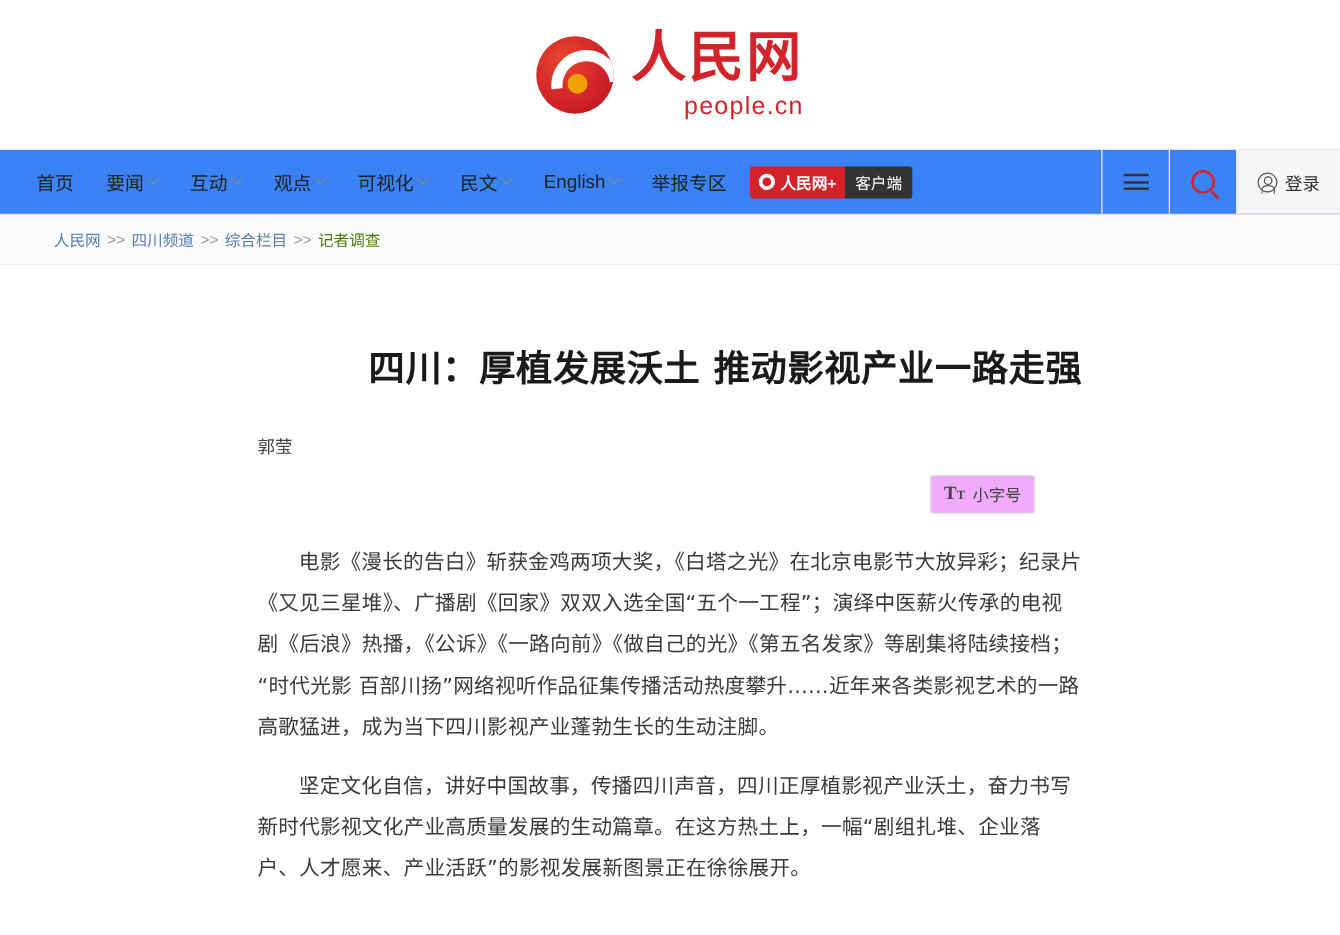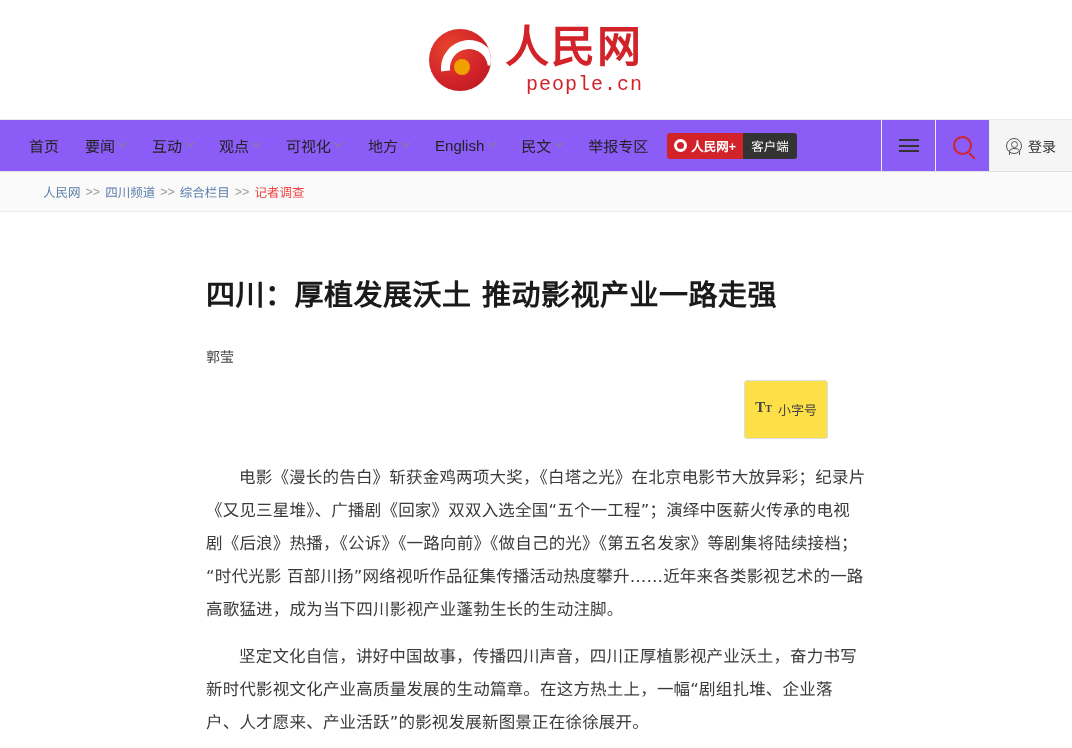--- a/index.html
+++ b/index.html
@@ -60,33 +60,33 @@
   .logo-text { line-height: 1; }
   .logo-cn {
     font-family: "DejaVu Sans", sans-serif;
     font-size: 44px;
     font-weight: 700;
     color: #d2232a;
     letter-spacing: 2px;
     display: block;
   }
   .logo-en {
-    font-family: Liberation Mono, monospace;
+    font-family: Liberation Sans, sans-serif;
     font-size: 20px;
     color: #d2232a;
     letter-spacing: 1px;
     display: block;
     margin-top: 6px;
     text-align: right;
   }
 
   
   .navbar {
     height: 52px;
-    background: #8b5cf6;
+    background: #3b82f6;
     border-bottom: 1px solid #e0e0e0;
     display: flex;
     align-items: stretch;
     padding-left: 16px;
     font-size: 15px;
   }
   .nav-items {
     display: flex;
     align-items: center;
     flex: 1;
@@ -231,34 +231,34 @@
     margin: 0 auto;
     padding-left: 12px;
     font-size: 12.5px;
     color: #666;
     display: flex;
     align-items: center;
     gap: 5px;
   }
   .crumb a { color: #5a7ea8; text-decoration: none; cursor: pointer; }
   .crumb .sep { color: #999; }
-  .crumb .cur { color: #ef4444; }
+  .crumb .cur { color: #4d7c0f; }
 
   
   .article {
     width: 660px;
     margin: 0 auto;
     padding-top: 44px;
   }
   .headline {
     font-family: "DejaVu Sans", sans-serif;
     font-size: 29px;
     font-weight: 700;
     color: #1a1a1a;
-    text-align: left;
+    text-align: right;
     line-height: 1.4;
     letter-spacing: 0.5px;
   }
   .byline {
     font-size: 14px;
     color: #444;
     margin-top: 30px;
   }
   .meta {
     text-align: center;
@@ -267,26 +267,26 @@
     margin-top: 22px;
   }
   .fontsize-bar {
     display: flex;
     justify-content: flex-end;
     margin-top: 14px;
     padding-right: 38px;
   }
   .fontsize-btn {
     display: flex;
-    align-items: flex-start;
+    align-items: center;
     gap: 6px;
     border: 1px solid #dcdcdc;
-    background: #fde047;
+    background: #f0abfc;
     border-radius: 3px;
-    padding: 19px 10px;
+    padding: 5px 10px;
     font-size: 13px;
     color: #444;
     cursor: pointer;
   }
   .tt {
     font-family: "Liberation Serif", serif;
     font-weight: bold;
     font-size: 15px;
     line-height: 1;
   }
@@ -334,29 +334,25 @@
     </div>
     <div class="nav-item">
       <span>观点</span>
       <i class="caret"></i>
     </div>
     <div class="nav-item">
       <span>可视化</span>
       <i class="caret"></i>
     </div>
     <div class="nav-item">
-      <span>地方</span>
+      <span>民文</span>
       <i class="caret"></i>
     </div>
     <div class="nav-item">
       <span>English</span>
-      <i class="caret"></i>
-    </div>
-    <div class="nav-item">
-      <span>民文</span>
       <i class="caret"></i>
     </div>
     <div class="nav-item">
       <span>举报专区</span>
     </div>
 
     <div class="nav-app">
       <span class="app-left">
         <i class="app-dot"></i>
         <span>人民网+</span>

